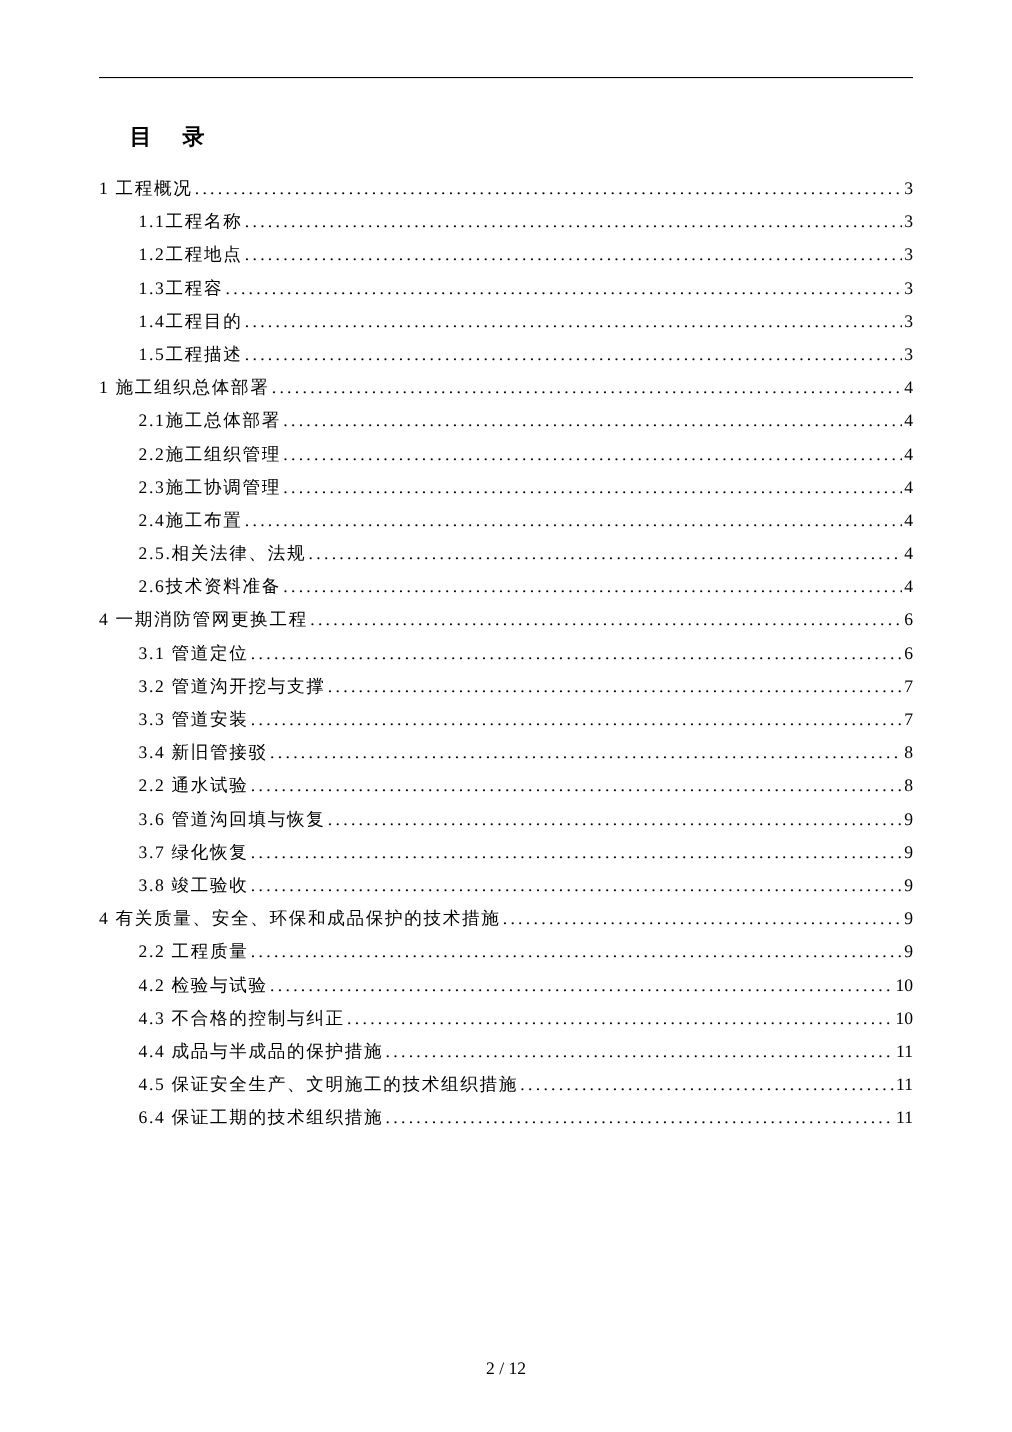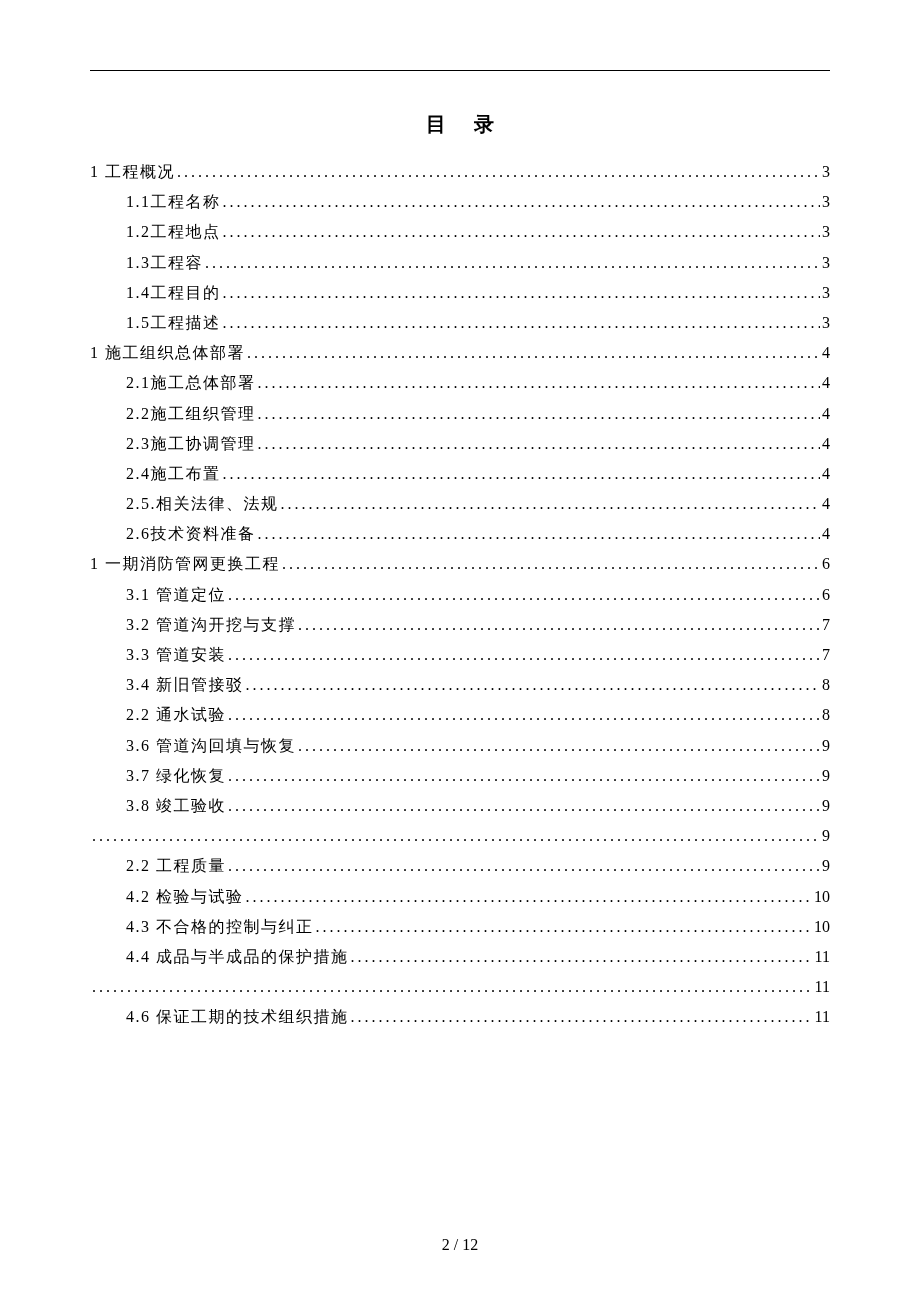--- a/index.html
+++ b/index.html
@@ -12,21 +12,20 @@
       position: relative;
     }
     .page {
       padding: 70px 90px 0 90px;
     }
     .top-rule {
       border-top: 1.5px solid #000;
       margin-bottom: 40px;
     }
     .title {
-      text-align: center;
       font-size: 20px;
       font-weight: bold;
       letter-spacing: 28px;
       margin-bottom: 26px;
       padding-left: 28px;
     }
     .toc-list {
       list-style: none;
       font-size: 16px;
       line-height: 1;
@@ -140,21 +139,21 @@
         <span class="toc-label">2.5.相关法律、法规</span>
         <span class="toc-dots"></span>
         <span class="toc-page">4</span>
       </li>
       <li class="toc-row level-2">
         <span class="toc-label">2.6技术资料准备</span>
         <span class="toc-dots"></span>
         <span class="toc-page">4</span>
       </li>
       <li class="toc-row level-1">
-        <span class="toc-label">1 一期消防管网更换工程</span>
+        <span class="toc-label">4 一期消防管网更换工程</span>
         <span class="toc-dots"></span>
         <span class="toc-page">6</span>
       </li>
       <li class="toc-row level-2">
         <span class="toc-label">3.1 管道定位</span>
         <span class="toc-dots"></span>
         <span class="toc-page">6</span>
       </li>
       <li class="toc-row level-2">
         <span class="toc-label">3.2 管道沟开挖与支撑</span>
@@ -185,20 +184,21 @@
         <span class="toc-label">3.7 绿化恢复</span>
         <span class="toc-dots"></span>
         <span class="toc-page">9</span>
       </li>
       <li class="toc-row level-2">
         <span class="toc-label">3.8 竣工验收</span>
         <span class="toc-dots"></span>
         <span class="toc-page">9</span>
       </li>
       <li class="toc-row level-1">
+        <span class="toc-label">4 有关质量、安全、环保和成品保护的技术措施</span>
         <span class="toc-dots"></span>
         <span class="toc-page">9</span>
       </li>
       <li class="toc-row level-2">
         <span class="toc-label">2.2 工程质量</span>
         <span class="toc-dots"></span>
         <span class="toc-page">9</span>
       </li>
       <li class="toc-row level-2">
         <span class="toc-label">4.2 检验与试验</span>
@@ -209,24 +209,25 @@
         <span class="toc-label">4.3 不合格的控制与纠正</span>
         <span class="toc-dots"></span>
         <span class="toc-page">10</span>
       </li>
       <li class="toc-row level-2">
         <span class="toc-label">4.4 成品与半成品的保护措施</span>
         <span class="toc-dots"></span>
         <span class="toc-page">11</span>
       </li>
       <li class="toc-row level-2">
+        <span class="toc-label">4.5 保证安全生产、文明施工的技术组织措施</span>
         <span class="toc-dots"></span>
         <span class="toc-page">11</span>
       </li>
       <li class="toc-row level-2">
-        <span class="toc-label">4.6 保证工期的技术组织措施</span>
+        <span class="toc-label">6.4 保证工期的技术组织措施</span>
         <span class="toc-dots"></span>
         <span class="toc-page">11</span>
       </li>
     </ul>
 </div>
 
 <div class="footer">2 / 12</div>
 
 </body></html>

